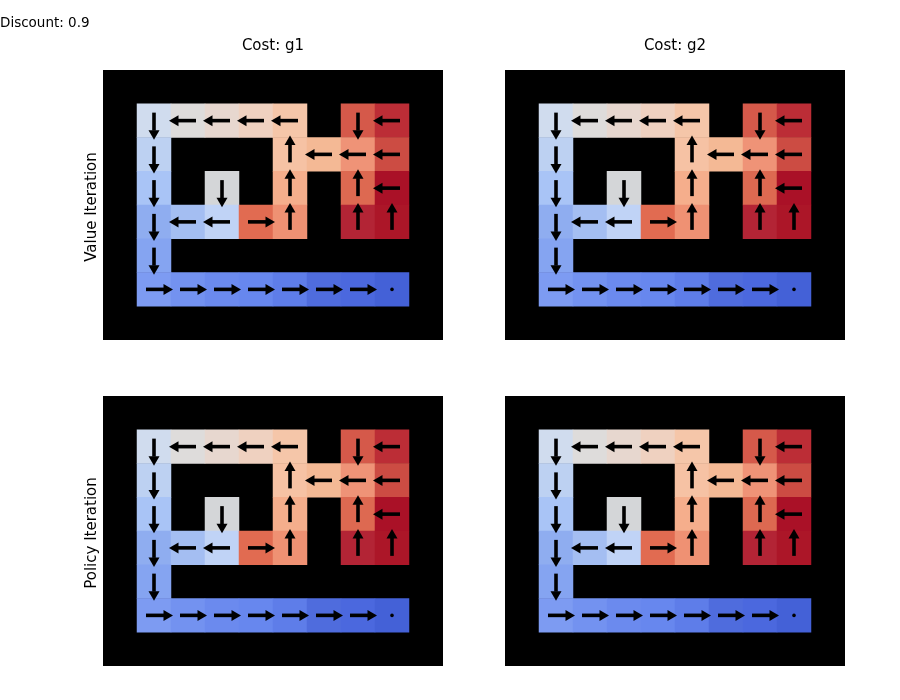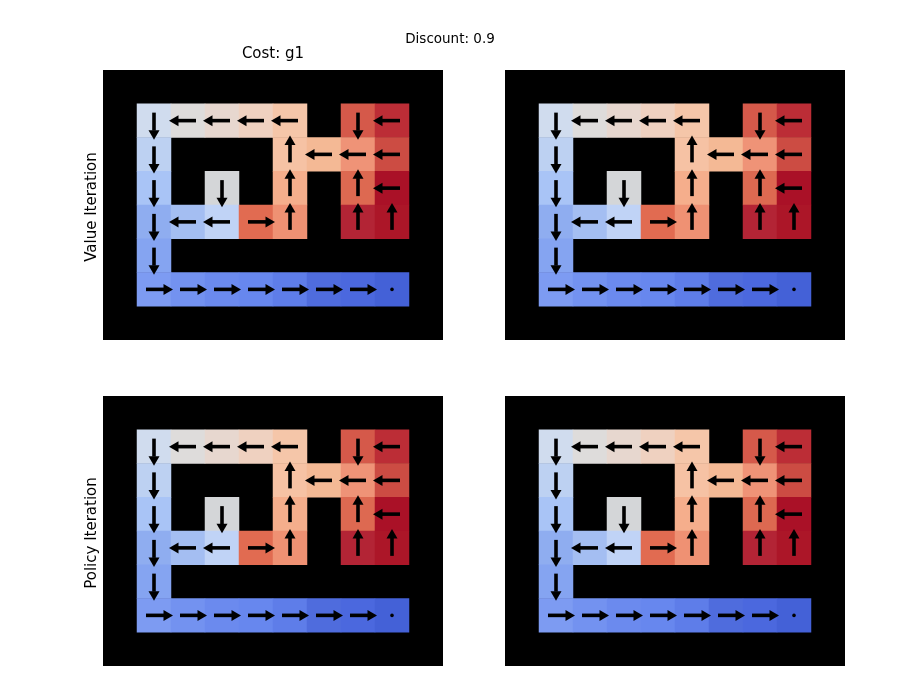--- a/index.html
+++ b/index.html
@@ -12,29 +12,29 @@
     width: 900px;
     height: 700px;
     background: #ffffff;
     font-family: "DejaVu Sans", sans-serif;
     color: #000000;
     overflow: hidden;
   }
   .suptitle {
     position: absolute;
     left: 0;
-    top: 30px;
+    top: 14px;
     width: 900px;
-    text-align: center;
+    text-align: left;
     font-size: 13.5px;
     line-height: 17px;
   }
   .col-title {
     position: absolute;
-    top: 44px;
+    top: 36px;
     width: 340px;
     text-align: center;
     font-size: 15px;
   }
   .row-label {
     position: absolute;
     left: 91px;
     transform: translate(-50%, -50%) rotate(-90deg);
     font-size: 15px;
     white-space: nowrap;
@@ -49,20 +49,21 @@
 </head>
 <body>
 
 <div class="figure">
 
   <div class="suptitle">
     <div>Discount: 0.9</div>
   </div>
 
   <div class="col-title" style="left:103px;">Cost: g1</div>
+  <div class="col-title" style="left:505px;">Cost: g2</div>
 
   <div class="row-label" style="top:207px;">Value Iteration</div>
   <div class="row-label" style="top:533px;">Policy Iteration</div>
 
   <svg class="panel-svg" style="left:103px; top:70px;" viewBox="0 0 340 270">
       <rect x="0" y="0" width="340" height="270" fill="#000000"></rect>
       <rect x="33.75" y="33.50" width="34.50" height="34.25" fill="#d0dcee"></rect>
       <rect x="67.75" y="33.50" width="34.50" height="34.25" fill="#dedcdb"></rect>
       <rect x="101.75" y="33.50" width="34.50" height="34.25" fill="#e7d7cf"></rect>
       <rect x="135.75" y="33.50" width="34.50" height="34.25" fill="#efd1c0"></rect>

